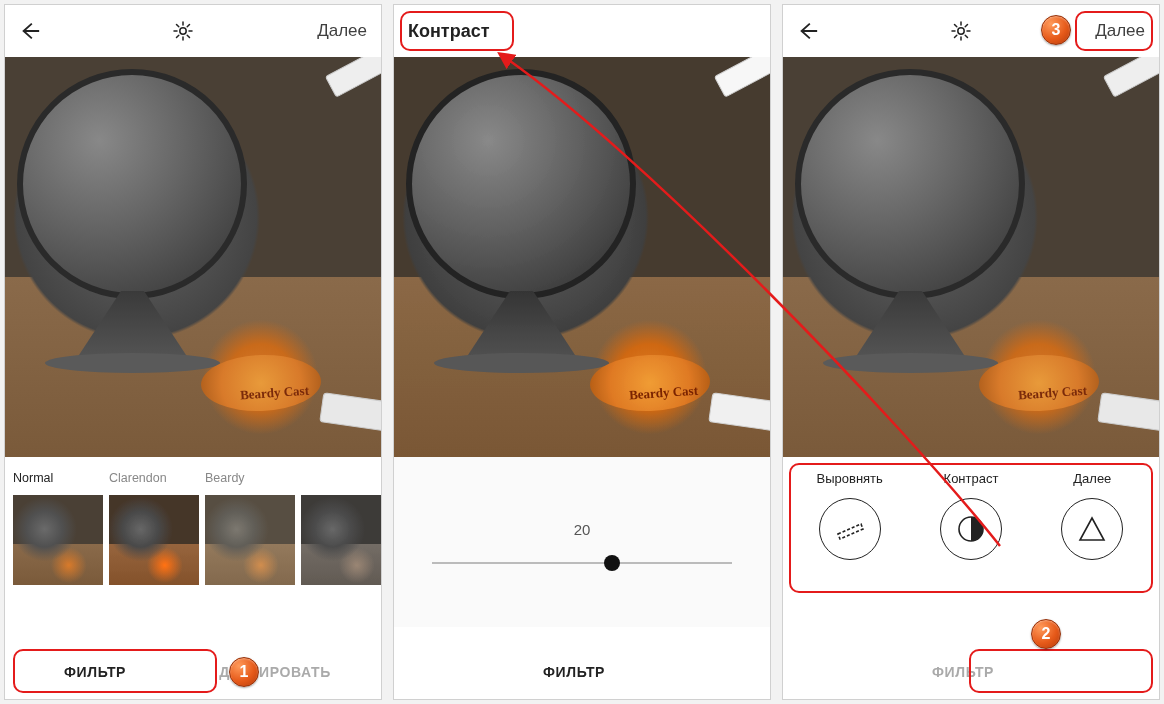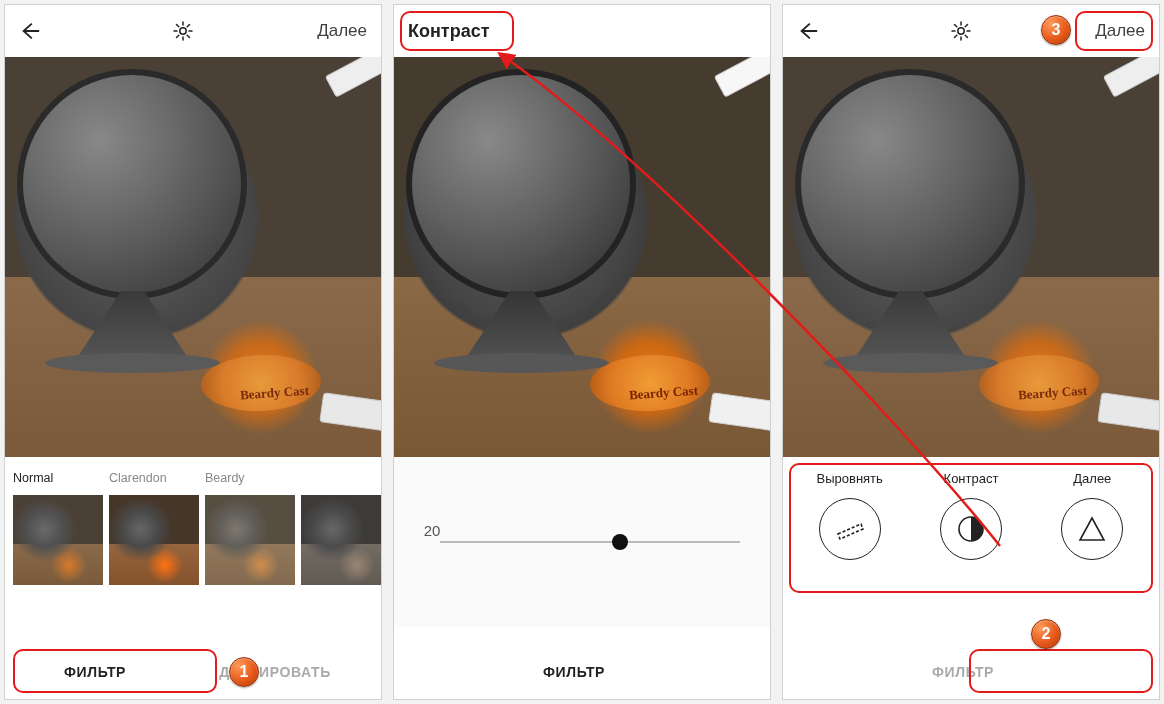--- a/index.html
+++ b/index.html
@@ -90,21 +90,21 @@
       radial-gradient(circle at 62% 78%, #d87a2a 0%, rgba(0,0,0,0) 20%),
       linear-gradient(#4a4035 0%, #4a4035 55%, #8a6a4a 55%, #7a5a3a 100%);
   }
   .filter-item:nth-child(2) .thumb { filter: contrast(1.15) saturate(1.2) hue-rotate(-5deg); }
   .filter-item:nth-child(3) .thumb { filter: sepia(0.3) contrast(0.9) brightness(1.05); }
   .filter-item:nth-child(4) .thumb { filter: grayscale(0.8) contrast(1.1); }
   
   .slider-area {
     height: 170px;
     background:#fafafa;
-    display:flex; flex-direction:row; align-items:center; justify-content:center;
+    display:flex; flex-direction:column; align-items:center; justify-content:center;
   }
   .slider-value { font-size:15px; color:#555; margin-bottom:24px;}
   .slider-track {
     width: 300px; height: 2px; background:#bbb; position:relative;
   }
   .slider-thumb {
     position:absolute; top:-7px; width:16px; height:16px; border-radius:50%; background:#111;
   }
   
   .tools {

